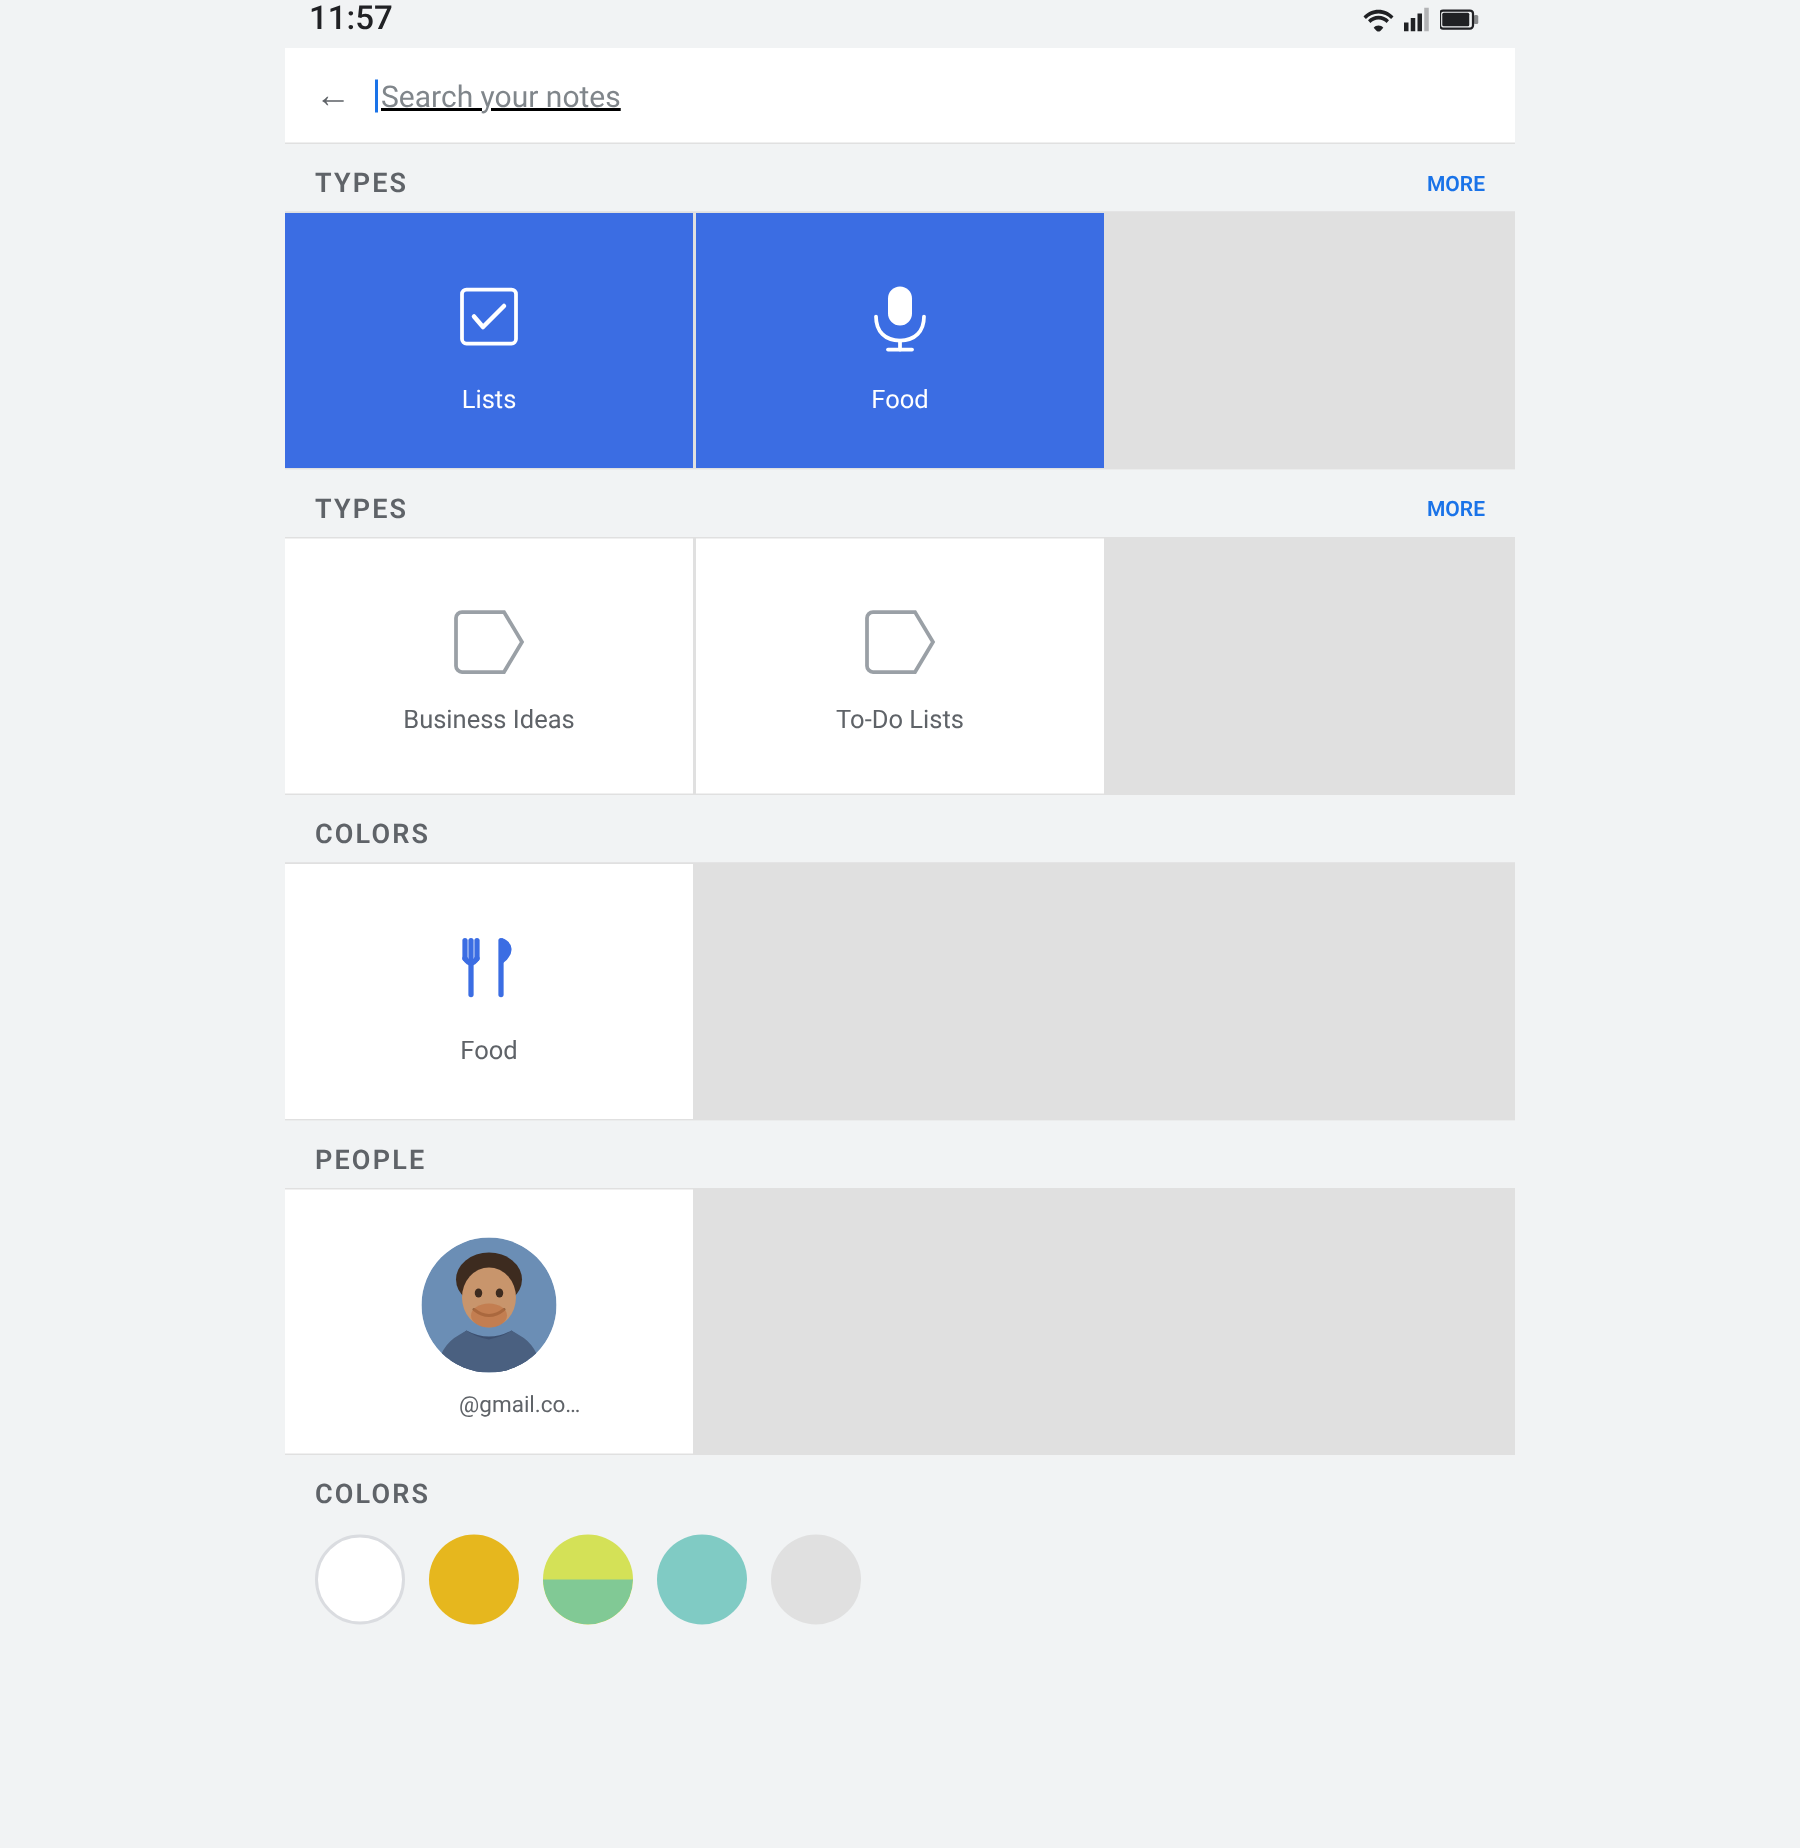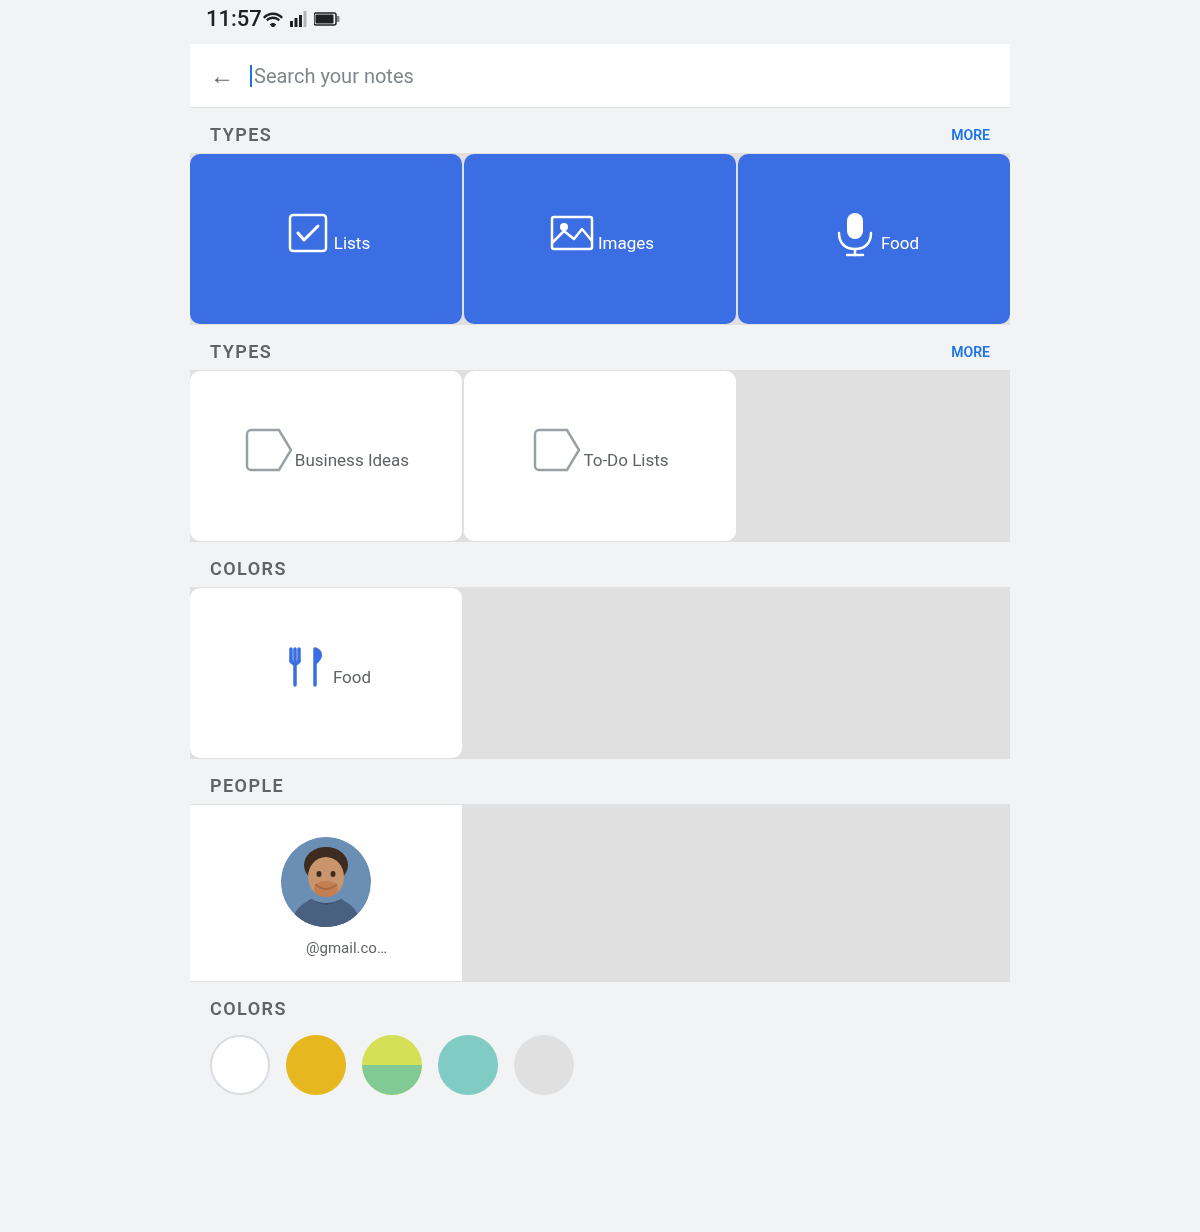--- a/index.html
+++ b/index.html
@@ -14,24 +14,25 @@
     }
     .phone-wrapper {
       width: 820px;
       background: #f1f3f4;
       min-height: 1232px;
       position: relative;
     }
     
     .status-bar {
       display: flex;
+      justify-content: space-between;
       align-items: center;
       padding: 1px 24px 8px 16px;
       background: #f1f3f4;
-      height: 44px;
+      height: 32px;
     }
     .status-time {
       font-size: 22px;
       font-weight: 500;
       color: #202124;
     }
     .status-icons {
       display: flex;
       align-items: center;
       gap: 6px;
@@ -51,20 +52,21 @@
     .back-arrow {
       font-size: 24px;
       color: #5f6368;
       margin-right: 16px;
       cursor: pointer;
     }
     .search-input-area {
       flex: 1;
       display: flex;
       align-items: center;
+      text-decoration: underline;
     }
     .search-cursor {
       width: 2px;
       height: 22px;
       background: #1a73e8;
       margin-right: 2px;
       animation: blink 1s step-end infinite;
     }
     @keyframes blink {
       50% { opacity: 0; }
@@ -98,27 +100,26 @@
       display: grid;
       grid-template-columns: repeat(3, 1fr);
       gap: 2px;
       background: #e0e0e0;
       border-top: 1px solid #e0e0e0;
       border-bottom: 1px solid #e0e0e0;
     }
     .grid-item {
       background: #fff;
       display: flex;
-      flex-direction: row;
+      flex-direction: column;
       align-items: center;
       justify-content: center;
       padding: 32px 16px 24px;
       cursor: pointer;
       min-height: 170px;
-      border-radius: 10px;
     }
     .grid-item.blue-bg {
       background: #3b6de3;
     }
     .grid-item-icon {
       margin-bottom: 16px;
     }
     .grid-item-label {
       font-size: 17px;
       color: #5f6368;
@@ -259,30 +260,20 @@
     <div class="grid-item blue-bg">
       <div class="grid-item-icon">
         <svg width="52" height="52" viewBox="0 0 52 52">
           <rect x="8" y="8" width="36" height="36" rx="3" ry="3" stroke="white" stroke-width="2.5" fill="none"></rect>
           <polyline points="16,26 22,33 36,19" stroke="white" stroke-width="3" fill="none" stroke-linecap="round" stroke-linejoin="round"></polyline>
         </svg>
       </div>
       <span class="grid-item-label">Lists</span>
     </div>
 
-    <div class="grid-item blue-bg">
-      <div class="grid-item-icon">
-        <svg width="52" height="52" viewBox="0 0 52 52">
-          <rect x="6" y="10" width="40" height="32" rx="2" ry="2" stroke="white" stroke-width="2.5" fill="none"></rect>
-          <circle cx="18" cy="20" r="4" fill="white"></circle>
-          <polyline points="6,36 18,24 28,32 36,22 46,34" stroke="white" stroke-width="2.5" fill="none" stroke-linejoin="round"></polyline>
-        </svg>
-      </div>
-      <span class="grid-item-label">Images</span>
-    </div>
 
     <div class="grid-item blue-bg">
       <div class="grid-item-icon">
         <svg width="52" height="52" viewBox="0 0 52 52">
           <rect x="18" y="6" width="16" height="26" rx="8" ry="8" fill="white"></rect>
           <path d="M10 26 C10 36 16 42 26 42 C36 42 42 36 42 26" stroke="white" stroke-width="2.5" fill="none" stroke-linecap="round"></path>
           <line x1="26" y1="42" x2="26" y2="48" stroke="white" stroke-width="2.5" stroke-linecap="round"></line>
           <line x1="18" y1="48" x2="34" y2="48" stroke="white" stroke-width="2.5" stroke-linecap="round"></line>
         </svg>
       </div>

